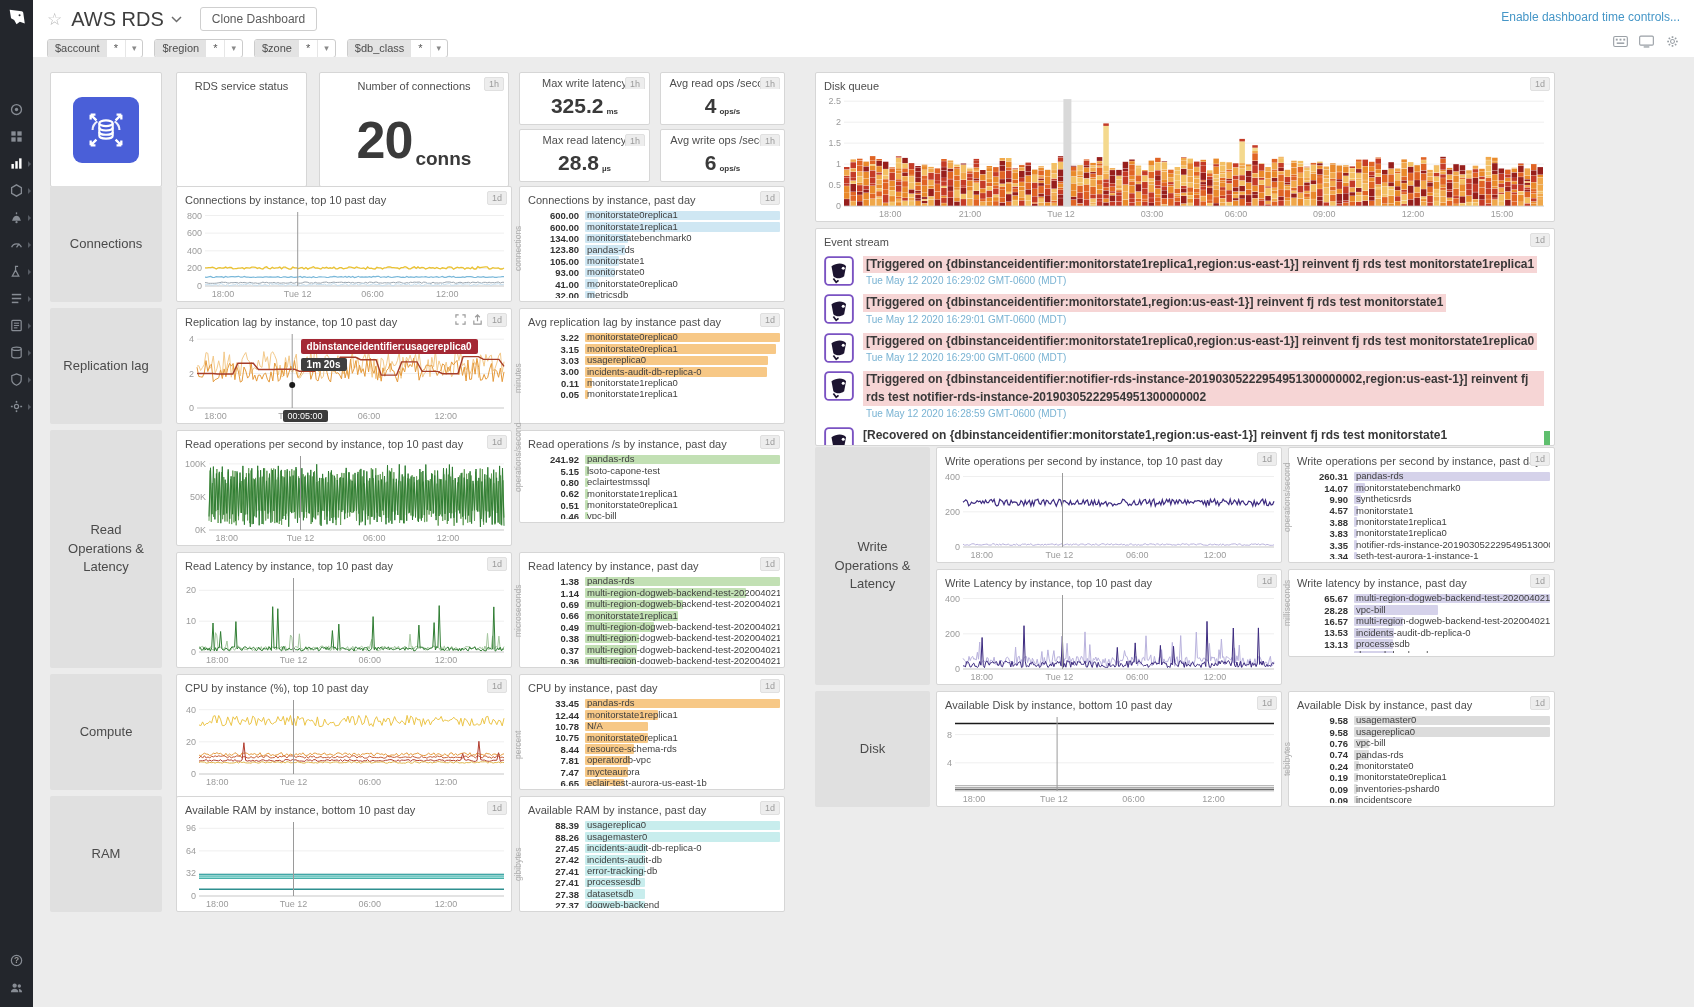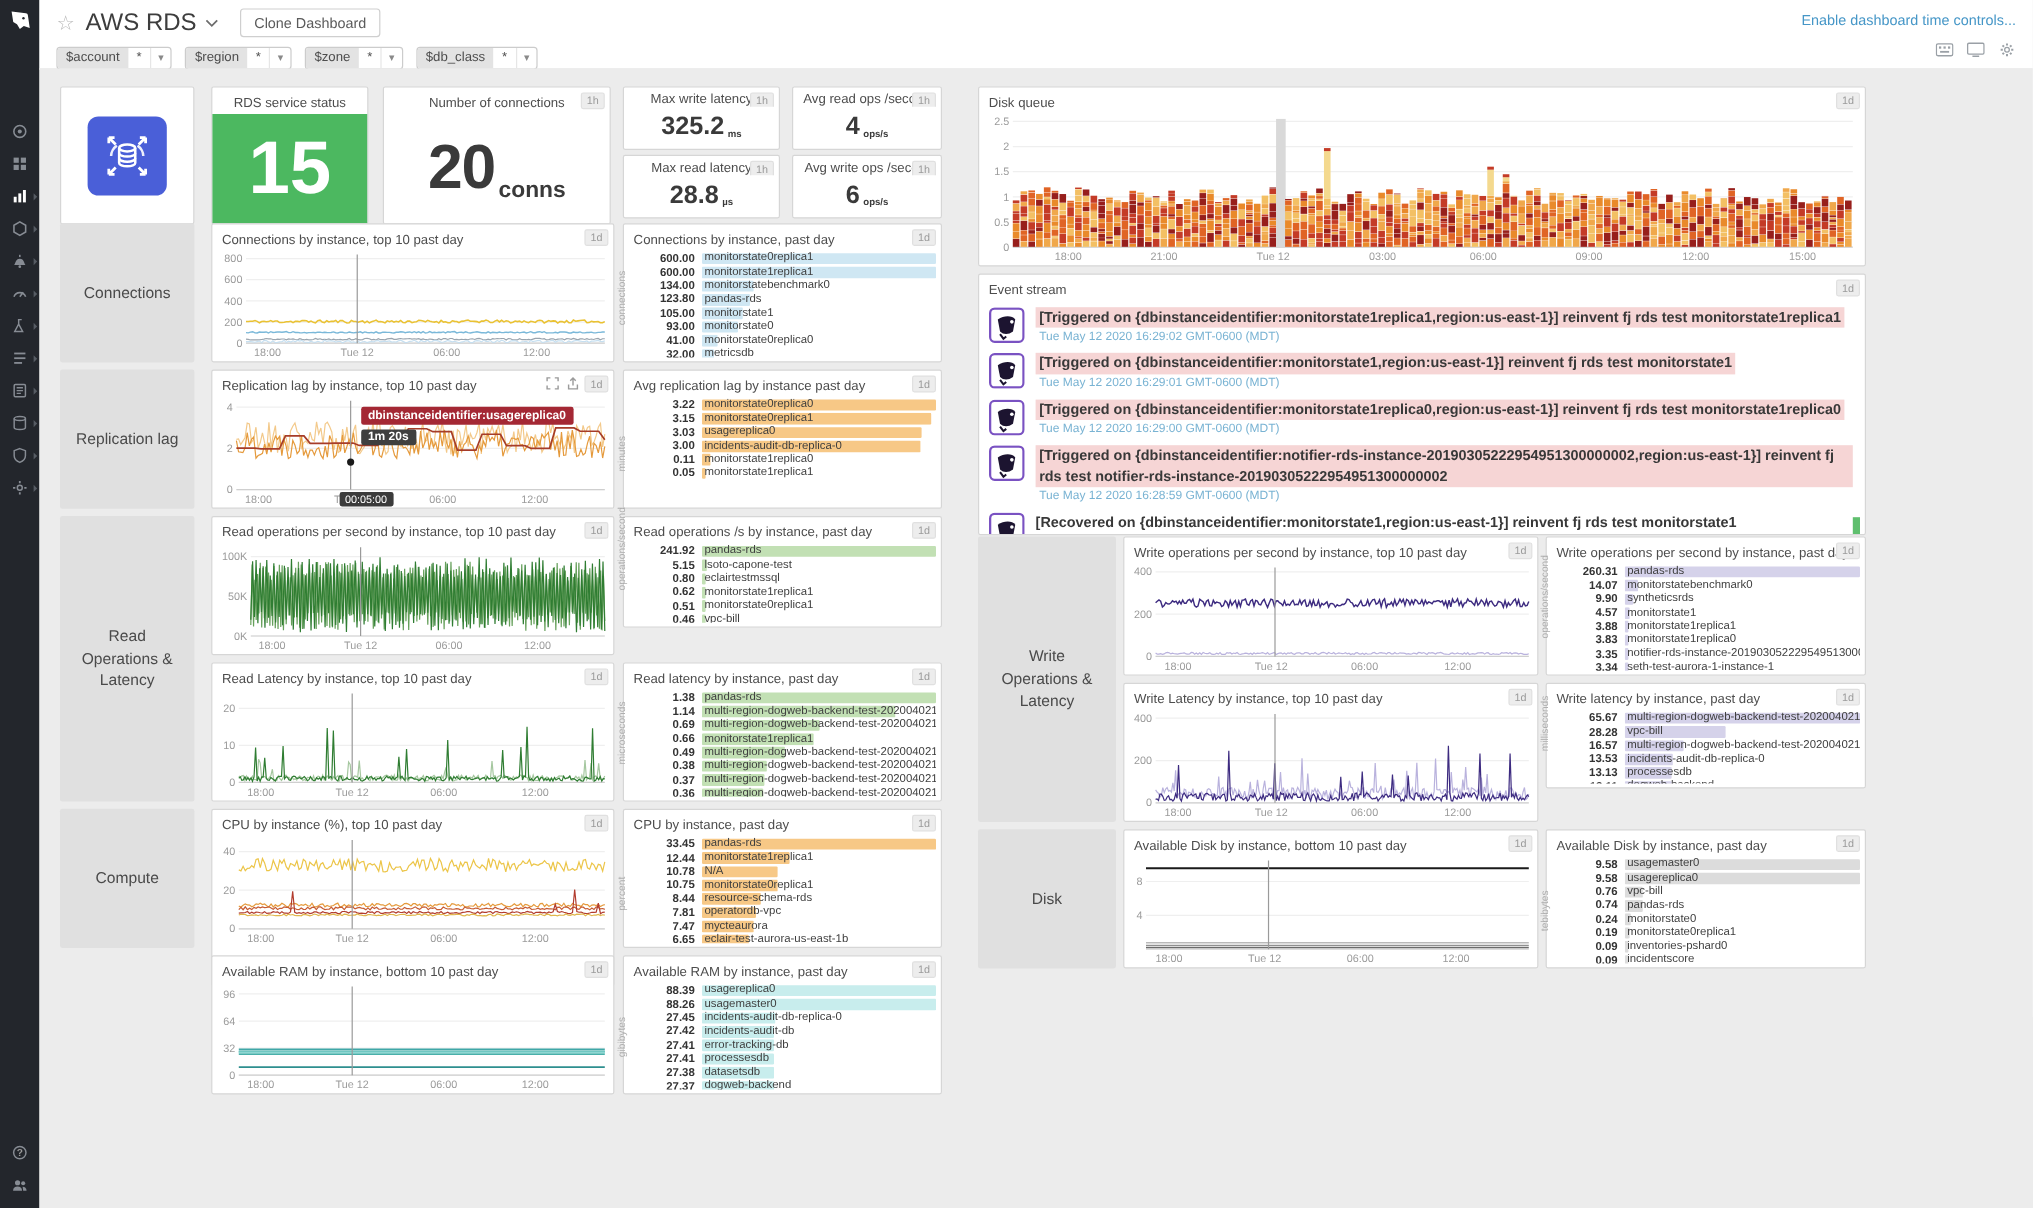--- a/index.html
+++ b/index.html
@@ -272,23 +272,20 @@
                 <path d="M40 8l-6 6M40 8h-5M40 8v5"></path>
                 <path d="M8 40l6-6M8 40h5M8 40v-5"></path>
                 <path d="M40 40l-6-6M40 40h-5M40 40v-5"></path>
               </g>
             </svg>
         </div>
       </div>
 
       <div class="widget" style="left:143px;top:15px;width:131px;height:115px">
         <div class="w-head center"><span class="w-title">RDS service status</span></div>
-        <div class="green-box">
-            <span class="status-num">15</span>
-          </div>
       </div>
 
       <div class="widget" style="left:286px;top:15px;width:190px;height:115px">
         <div class="w-head center"><span class="w-title">Number of connections</span><span class="badge">1h</span></div>
         <div class="qv big">
             <span class="qv-num">20</span>
             <span class="qv-unit">conns</span>
           </div>
       </div>
 
@@ -1409,20 +1406,21 @@
               </div>
               <i class="ev-green"></i>
             </div>
           </div>
       </div>
 
       <div class="group-label" style="left:17px;top:129px;width:112px;height:116px">Connections</div>
       <div class="group-label" style="left:17px;top:251px;width:112px;height:116px">Replication lag</div>
       <div class="group-label" style="left:17px;top:373px;width:112px;height:238px">Read Operations &amp; Latency</div>
       <div class="group-label" style="left:17px;top:617px;width:112px;height:116px">Compute</div>
+      <div class="group-label" style="left:17px;top:739px;width:112px;height:116px">RAM</div>
 
       <div class="widget" style="left:143px;top:129px;width:336px;height:116px">
         <div class="w-head"><span class="w-title">Connections by instance, top 10 past day</span><span class="badge">1d</span></div>
         <div class="chart"><svg width="330" height="92">
               <line x1="26" x2="325" y1="79.0" y2="79.0" stroke="#efefef"></line>
               <text x="23" y="82.0" text-anchor="end">0</text>
               <line x1="26" x2="325" y1="61.4" y2="61.4" stroke="#efefef"></line>
               <text x="23" y="64.4" text-anchor="end">200</text>
               <line x1="26" x2="325" y1="43.8" y2="43.8" stroke="#efefef"></line>
               <text x="23" y="46.8" text-anchor="end">400</text>

